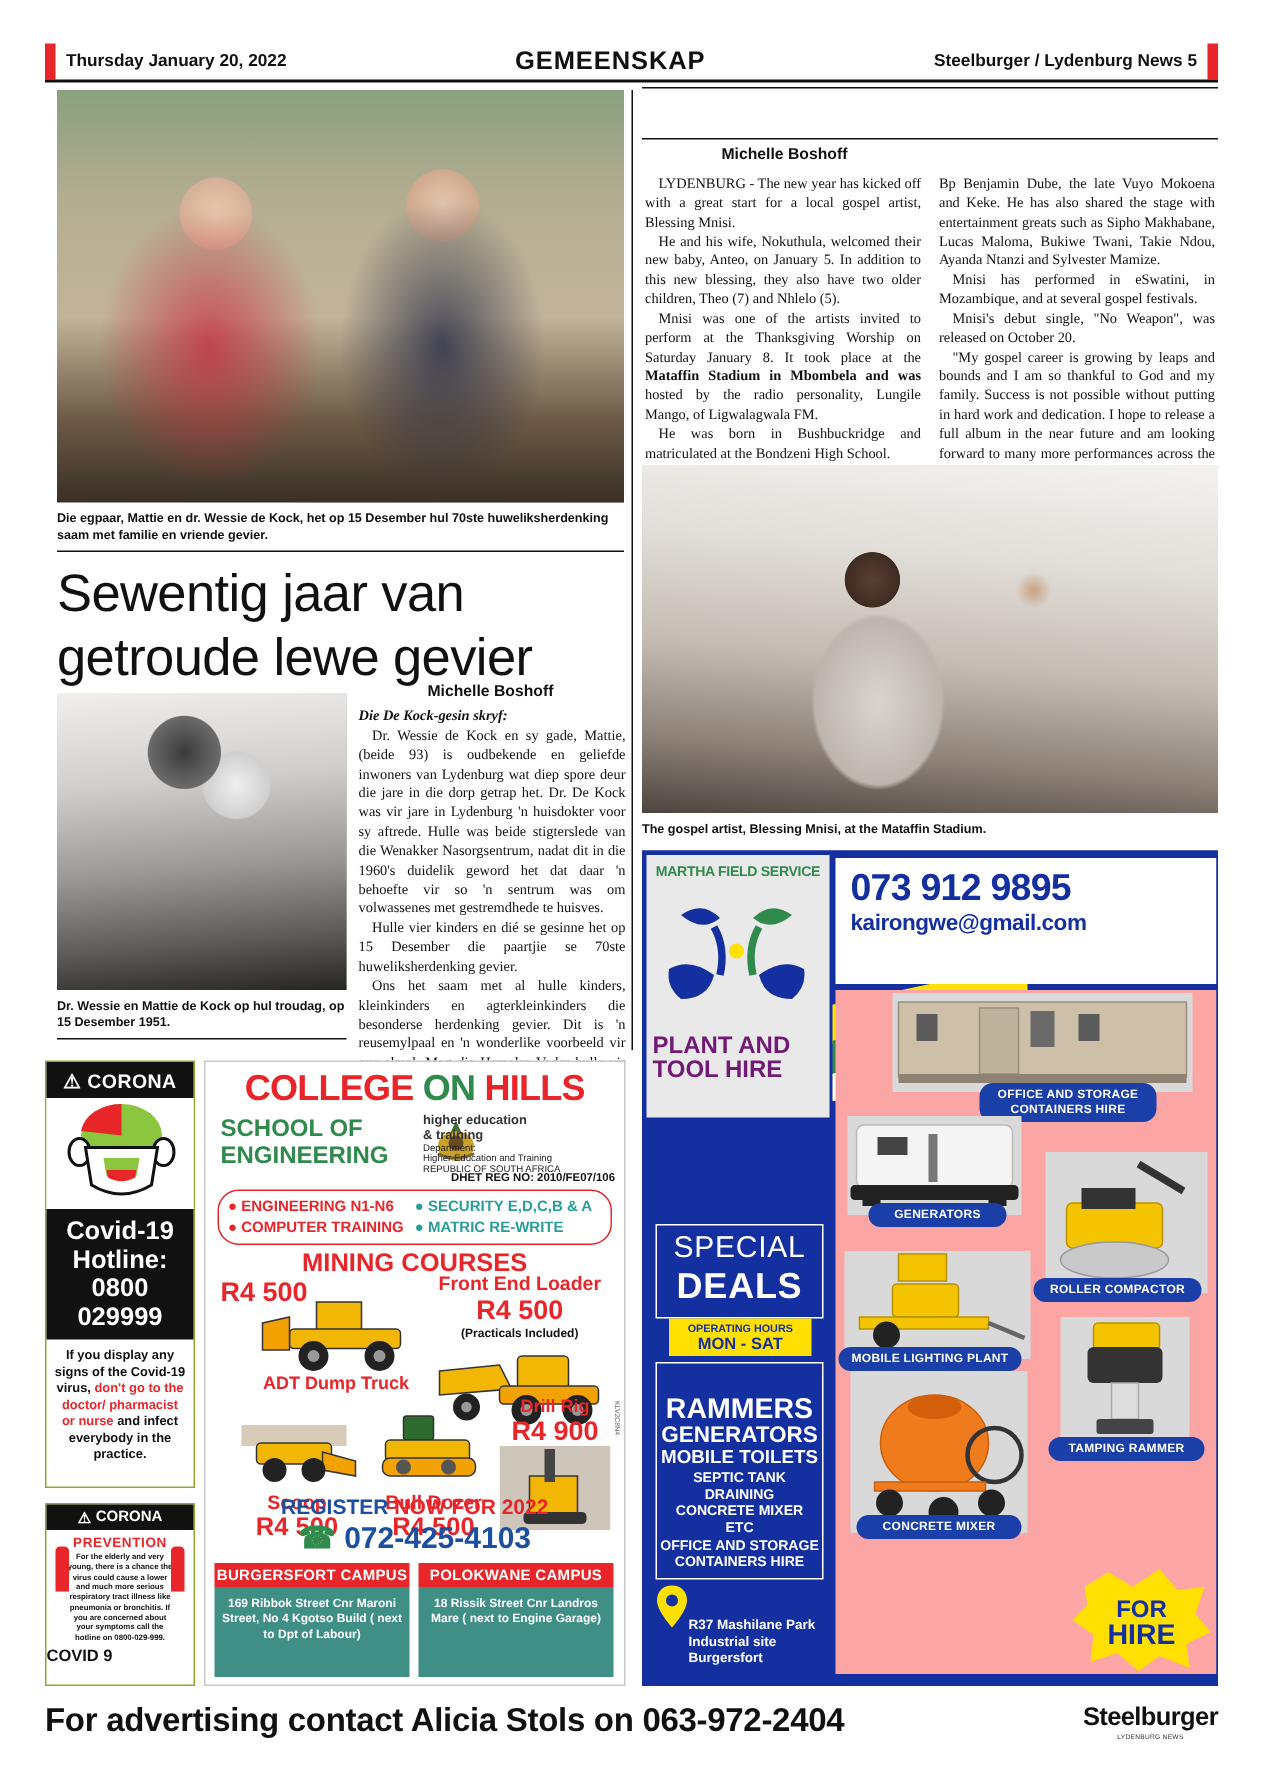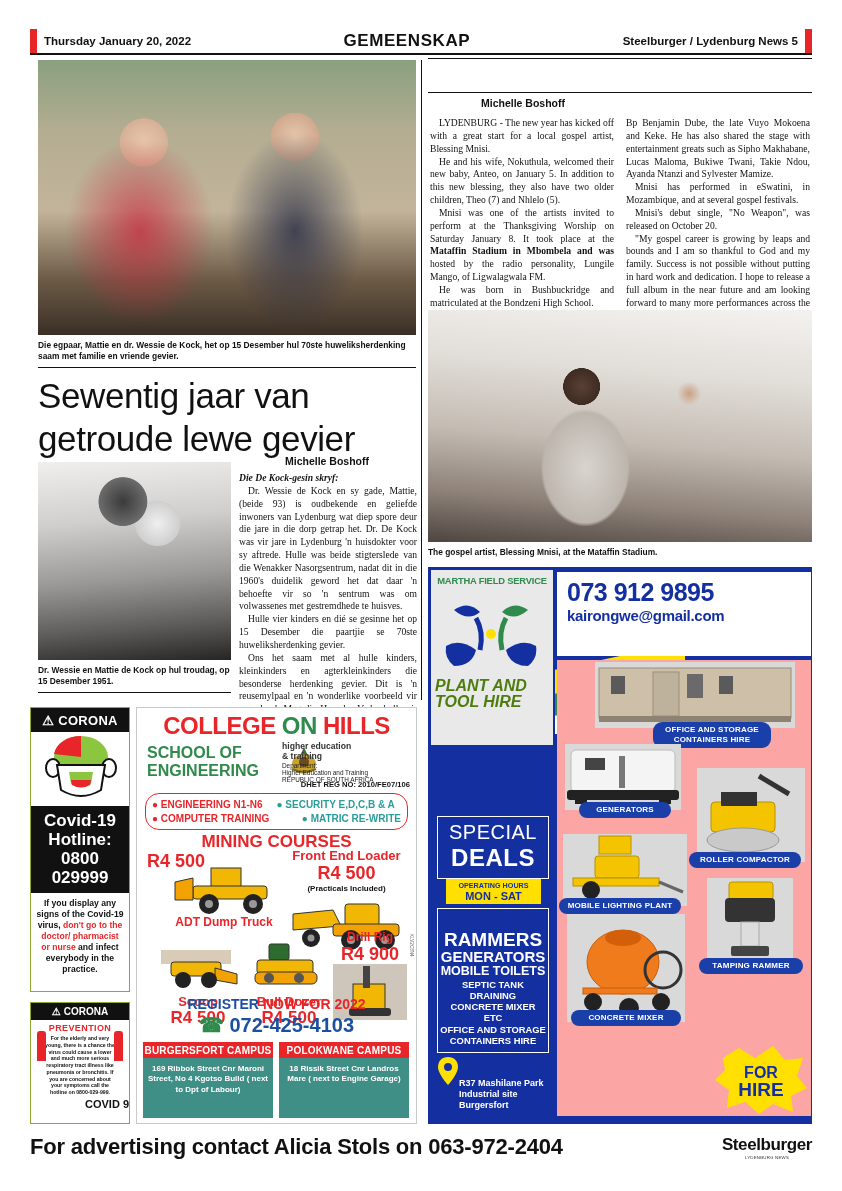--- a/index.html
+++ b/index.html
@@ -96,21 +96,21 @@
   .corona2 {
     position:absolute; left:30px; top:1002px; width:100px; height:122px;
     border:1.5px solid #8fa830; background:#fff;
   }
   .corona2-hdr {
     height:17px; background:#111; color:#fff; display:flex; align-items:center;
     justify-content:center; gap:3px; font-size:10px; font-weight:bold;
   }
   .corona2-sub { text-align:center; color:#e8262a; font-size:9px; font-weight:bold; padding-top:3px; letter-spacing:.4px;}
   .corona2-body { font-size:5.2px; line-height:1.3; text-align:center; font-weight:bold; padding:2px 13px 0; color:#111;}
-  .corona2-logo { text-align:right; font-size:11px; font-weight:bold; color:#111; padding-top:2px;}
+  .corona2-logo { text-align:left; font-size:11px; font-weight:bold; color:#111; padding-top:2px;}
 
   
   .college {
     position:absolute; left:136px; top:707px; width:281px; height:417px;
     border:1.5px solid #c9c9c9; background:#fff; overflow:hidden;
   }
   .coh-title { text-align:center; padding-top:4px; font-size:24px; font-weight:bold; letter-spacing:-0.5px;}
   .coh-title .red { color:#e8262a; }
   .coh-title .grn { color:#2f8a4c; }
   .coh-sub { position:absolute; left:10px; top:36px; font-size:16px; font-weight:bold; color:#2f8a4c; line-height:1.12; }
@@ -142,21 +142,21 @@
     font-size:8px; font-weight:bold; line-height:1.3; padding:6px 4px;
   }
   .coh-vert { position:absolute; right:2px; top:226px; font-size:4.6px; color:#666; writing-mode:vertical-rl; }
 
   
   .mfs {
     position:absolute; left:428px; top:567px; width:384px; height:557px;
     background:#1430a0; border:1px solid #1430a0; overflow:hidden;
   }
   .mfs-logo-title { text-align:center; font-size:9.4px; font-weight:bold; color:#2f8a4c; padding-top:5px; letter-spacing:-0.2px;}
-  .mfs-plant { position:absolute; left:4px; top:108px; width:122px; font-size:16px; font-weight:bold; color:#4d7c0f; line-height:1.0;font-style:italic; }
+  .mfs-plant { position:absolute; left:4px; top:120px; width:122px; font-size:16px; font-weight:bold; color:#701a75; line-height:1.0; }
   .mfs-white-top { position:absolute; left:128px; top:4px; width:254px; height:84px; background:#fff; }
   .mfs-phone { text-align:left; padding:6px 0 0 10px; font-size:25px; font-weight:bold; color:#1430a0; letter-spacing:-0.5px; }
   .mfs-email { padding-left:10px; font-size:15px; font-weight:bold; color:#1430a0; letter-spacing:-0.3px;}
   .mfs-special {
     position:absolute; left:8px; top:248px; width:112px;
     border:1.6px solid #fff; text-align:center; color:#fff; padding:4px 0 6px;
   }
   .mfs-special .s1 { font-size:20px; font-weight:300; letter-spacing:.5px; }
   .mfs-special .s2 { font-size:24px; font-weight:bold; letter-spacing:.5px; }
   .mfs-hours {
@@ -349,21 +349,21 @@
     <div class="coh-courses">
       <div style="display:flex;">
         <div style="width:50%;"><span class="red">●</span>
           <span class="red">ENGINEERING  N1-N6</span></div>
         <div style="width:50%;"><span class="tl">●</span>
           <span class="tl">SECURITY E,D,C,B &amp; A</span></div>
       </div>
       <div style="display:flex;">
         <div style="width:50%;"><span class="red">●</span>
           <span class="red">COMPUTER TRAINING</span></div>
-        <div style="width:50%;text-align:right;"><span class="tl">●</span>
+        <div style="width:50%;"><span class="tl">●</span>
           <span class="tl">MATRIC RE-WRITE</span></div>
       </div>
     </div>
 
     <div class="coh-mining">MINING COURSES</div>
 
     <div class="coh-price" style="left:10px; top:143px; font-size:18px;">R4 500</div>
     <div style="position:absolute; left:36px; top:150px; width:112px; height:62px;">
       <svg width="112" height="62" viewBox="0 0 112 62">
         <rect x="38" y="10" width="30" height="20" fill="#f2b705" stroke="#333"></rect>

